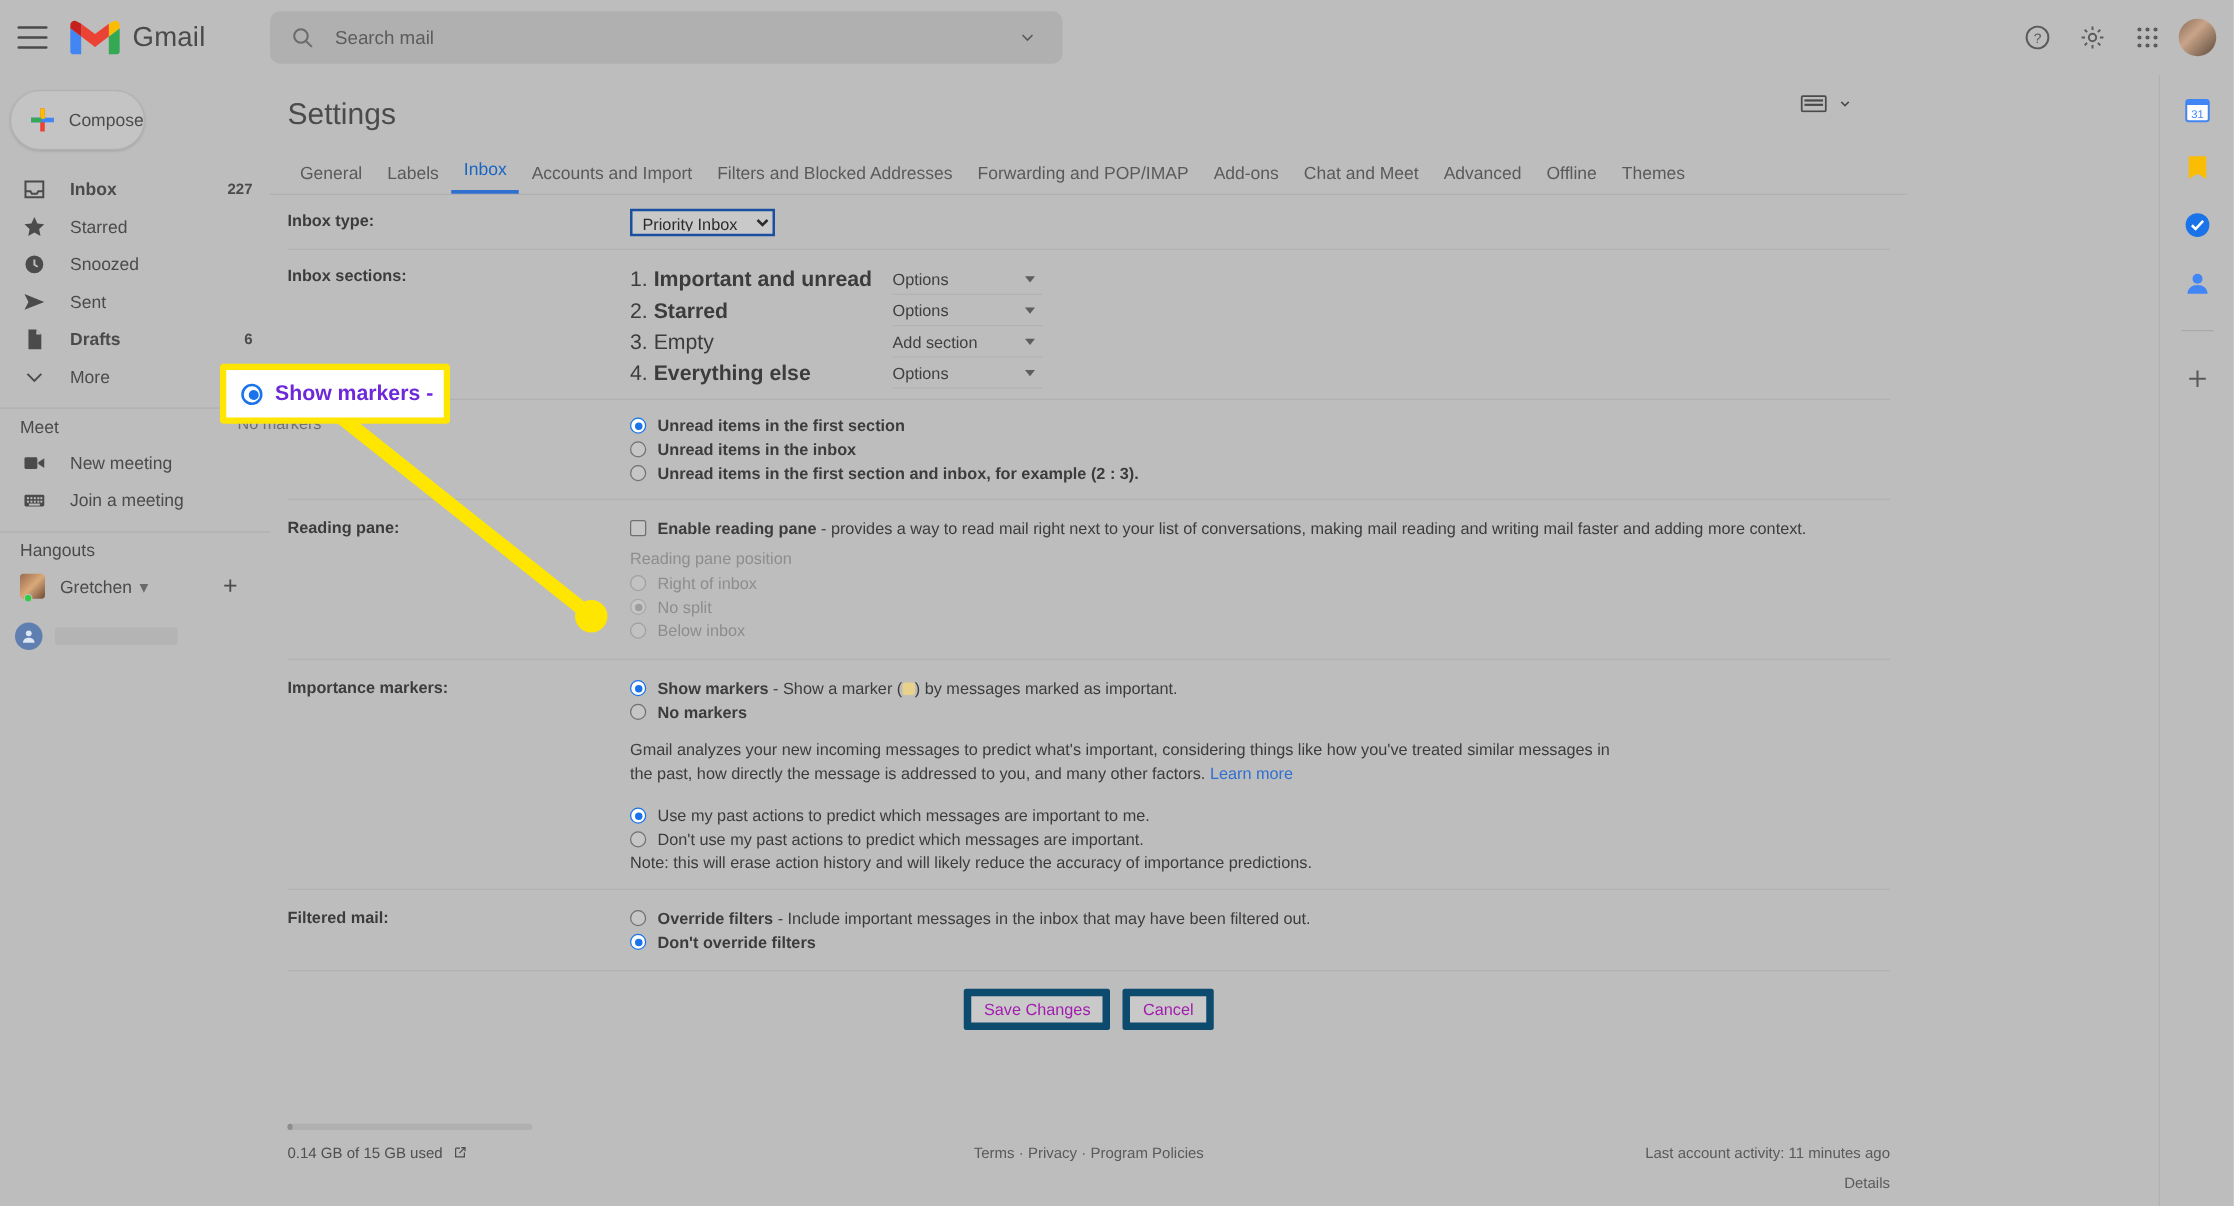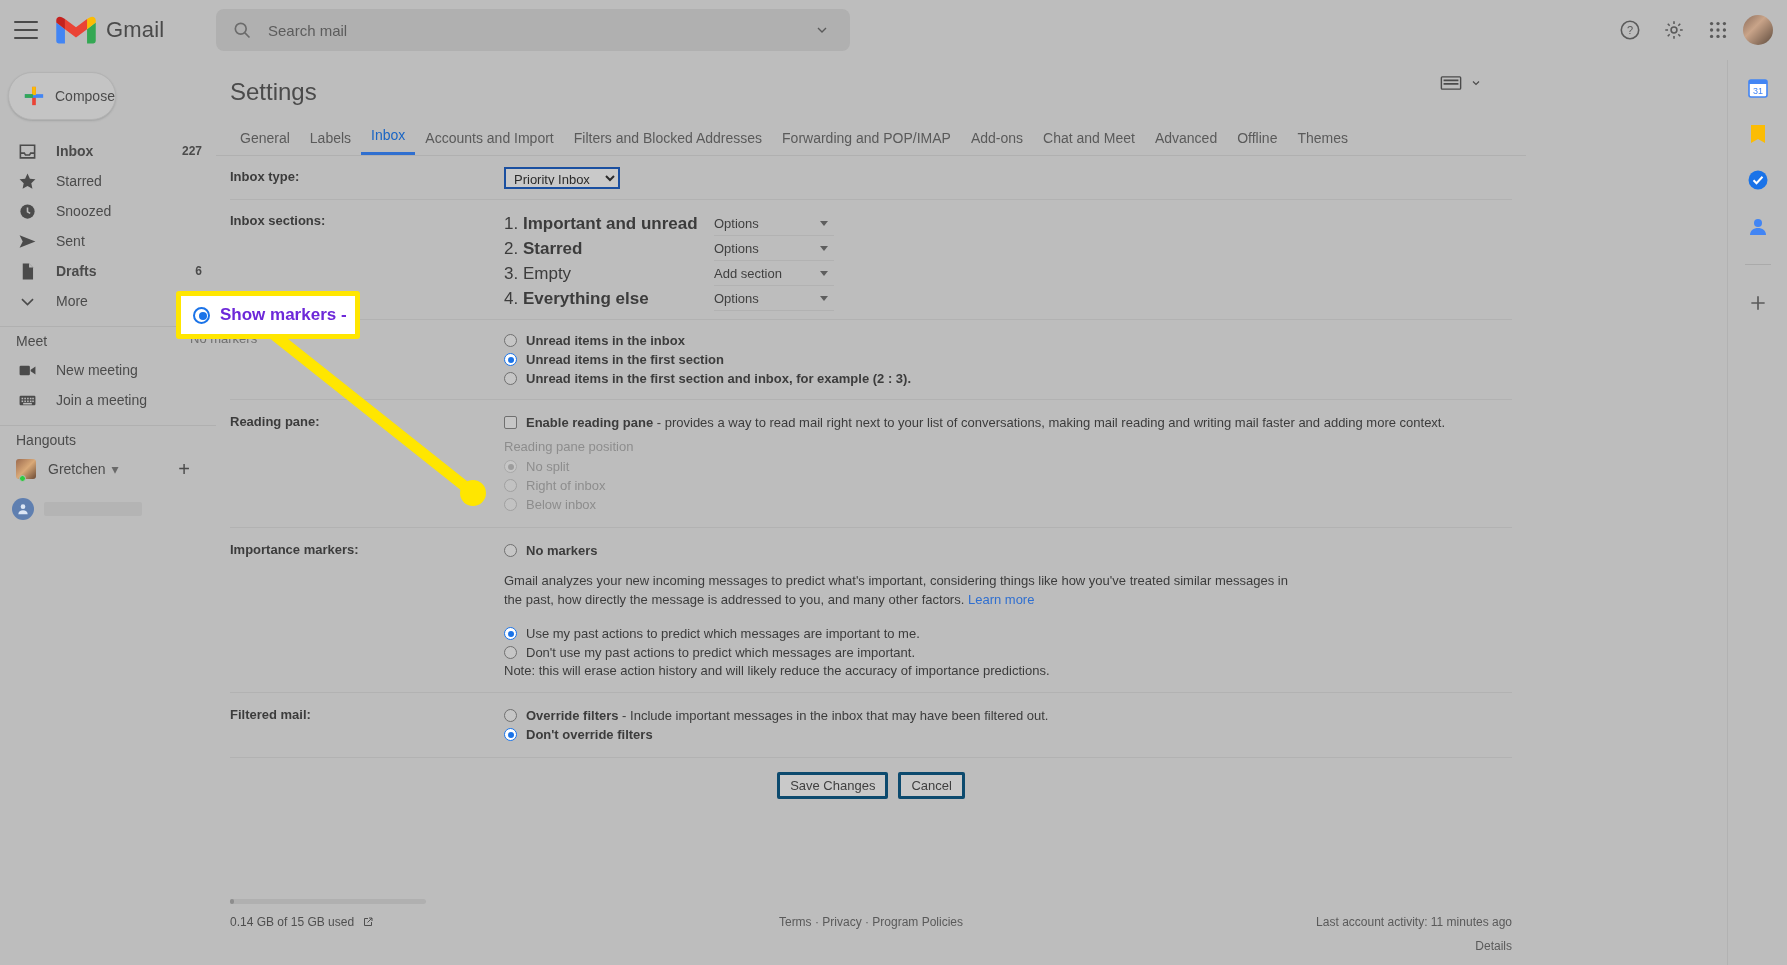--- a/index.html
+++ b/index.html
@@ -166,22 +166,22 @@
   .sub-label { color:#8d8d8d; font-size: 13px; margin: 8px 0 4px 0; }
   .link { color: #2f6fd0; text-decoration: none; cursor:pointer;}
   .marker-dot { display:inline-block; width:10px;height:10px;background:#e8d18a;border-radius:2px;vertical-align:-1px; }
 
   .para { font-size: 13px; color: #3c3c3c; line-height: 19px; max-width: 800px; margin: 12px 0 0 0;}
   .note-indent { }
 
   .btnrow { display:flex; justify-content:center; gap:10px; padding: 14px 0 0 0; }
   .btn {
     font-family: "Liberation Sans", sans-serif;
-    font-size: 13px; color:#404040;
-    background: #c9c9c9; border: 3px solid #0c4a6e; border-radius: 2px;
+    font-size: 13px; color:#a21caf;
+    background: #c9c9c9; border: 6px solid #0c4a6e; border-radius: 2px;
     padding: 3px 10px; cursor:pointer;text-align:center;
   }
 
   
   .footer { position: absolute; left: 0; bottom: 0; width: 1310px; height: 78px; }
   .storage-bar { position:absolute; left:14px; top:12px; width:196px; height:5px; background:#b0b0b0; border-radius:3px;}
   .storage-fill { width:4px;height:5px;background:#8d8d8d;border-radius:3px;}
   .storage-txt { position:absolute; left:14px; top:28px; font-size:12px; color:#4f4f4f; display:flex; align-items:center; gap:8px;}
   .foot-center { position:absolute; left:50%; transform:translateX(-50%); top:28px; font-size:12px; color:#5a5a5a;}
   .foot-center a { color:#5a5a5a; text-decoration:none; }
@@ -504,26 +504,26 @@
             </div>
 
           </div>
         </div>
       </div>
 
       <div class="row" style="padding-top:10px;padding-bottom:10px;">
         <div class="row-label"></div>
         <div class="row-content">
           <div class="opt-line">
+            <span class="rad on"></span>
+            <span class="opt-txt"><b>Unread items in the first section</b></span>
+          </div>
+          <div class="opt-line">
             <span class="rad"></span>
             <span class="opt-txt"><b>Unread items in the inbox</b></span>
-          </div>
-          <div class="opt-line">
-            <span class="rad on"></span>
-            <span class="opt-txt"><b>Unread items in the first section</b></span>
           </div>
           <div class="opt-line">
             <span class="rad"></span>
             <span class="opt-txt"><b>Unread items in the first section and inbox, for example (2 : 3).</b></span>
           </div>
         </div>
       </div>
 
       <div class="row" style="padding-top:12px;padding-bottom:12px;">
         <div class="row-label">Reading pane:</div>
@@ -531,37 +531,43 @@
           <div class="opt-line">
             <span class="chk"></span>
             <span class="opt-txt">
               <b>Enable reading pane</b><span> - provides a way to read mail right next to your list of conversations, making mail reading and writing mail faster and adding more context.</span>
             </span>
           </div>
 
           <div class="sub-label">Reading pane position</div>
 
           <div class="opt-line">
+            <span class="rad dis"></span>
+            <span class="opt-txt muted">Right of inbox</span>
+          </div>
+          <div class="opt-line">
             <span class="rad dis on"></span>
             <span class="opt-txt muted">No split</span>
-          </div>
-          <div class="opt-line">
-            <span class="rad dis"></span>
-            <span class="opt-txt muted">Right of inbox</span>
           </div>
           <div class="opt-line">
             <span class="rad dis"></span>
             <span class="opt-txt muted">Below inbox</span>
           </div>
         </div>
       </div>
 
       <div class="row" style="padding-top:12px;padding-bottom:14px;position:relative;">
         <div class="row-label">Importance markers:</div>
         <div class="row-content">
+          <div class="opt-line">
+            <span class="rad on"></span>
+            <span class="opt-txt">
+              <b>Show markers</b><span> - Show a marker (</span><span class="marker-dot"></span><span>) by messages marked as important.</span>
+            </span>
+          </div>
           <div class="opt-line">
             <span class="rad"></span>
             <span class="opt-txt"><b>No markers</b></span>
           </div>
 
           <div class="para">
             <span>Gmail analyzes your new incoming messages to predict what's important, considering things like how you've treated similar messages in the past, how directly the message is addressed to you, and many other factors.</span>
             <a class="link">Learn more</a>
           </div>
 

